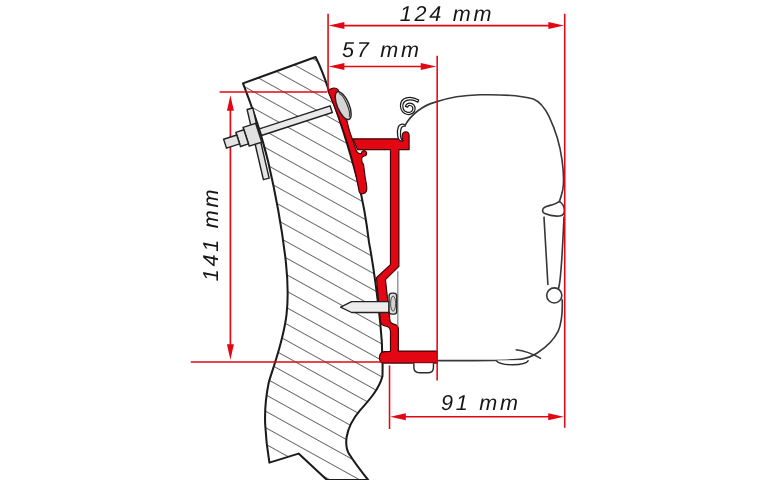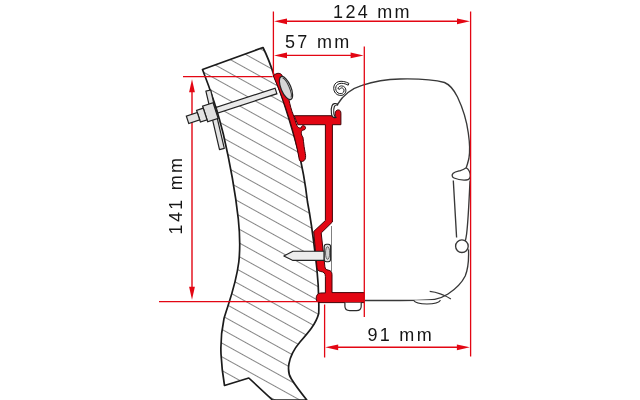--- a/index.html
+++ b/index.html
@@ -1,16 +1,16 @@
 <!DOCTYPE html>
 <html><head>
 <meta charset="utf-8">
 <style>
   html,body{margin:0;padding:0;background:#fff;}
-  .wrap{width:640px;height:400px;position:relative;font-family:"Liberation Sans",sans-serif;}
+  .wrap{width:640px;height:400px;position:relative;font-family:"Liberation Sans",sans-serif;font-style:italic;}
   svg{display:block;}
   text{font-family:"Liberation Sans",sans-serif;fill:#161616;font-size:18px;letter-spacing:2.3px;}
 </style>
 </head>
 <body>
 <div class="wrap">
 <svg width="640" height="400" viewBox="0 0 640 400">
   <defs>
     <pattern id="hatch" width="20" height="12.0" patternUnits="userSpaceOnUse" patternTransform="rotate(29)">
       <rect width="20" height="12.0" fill="#ffffff"></rect>

